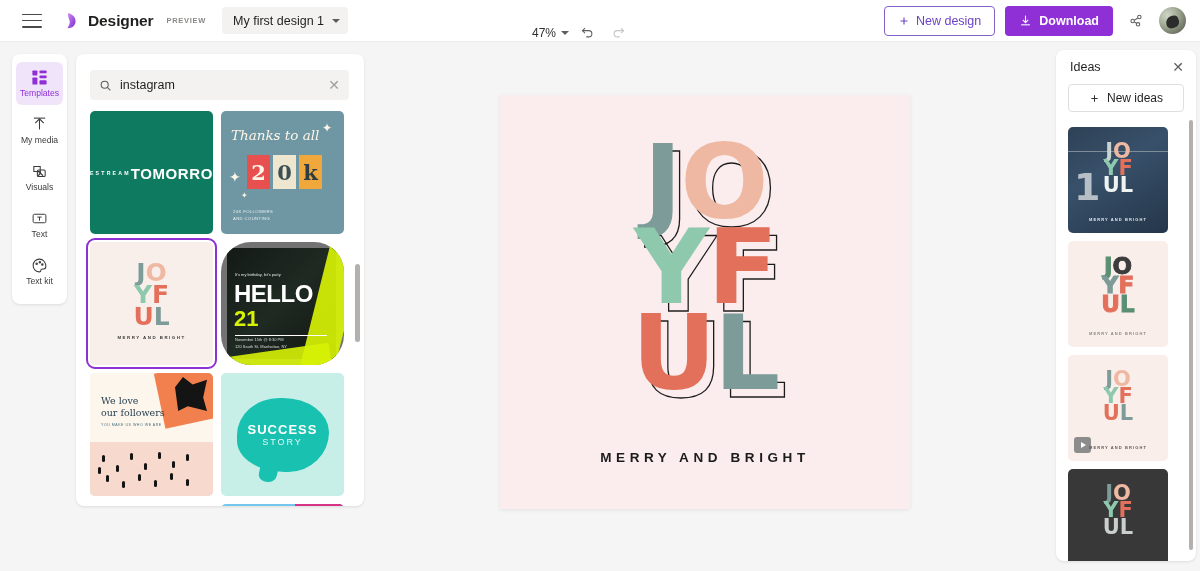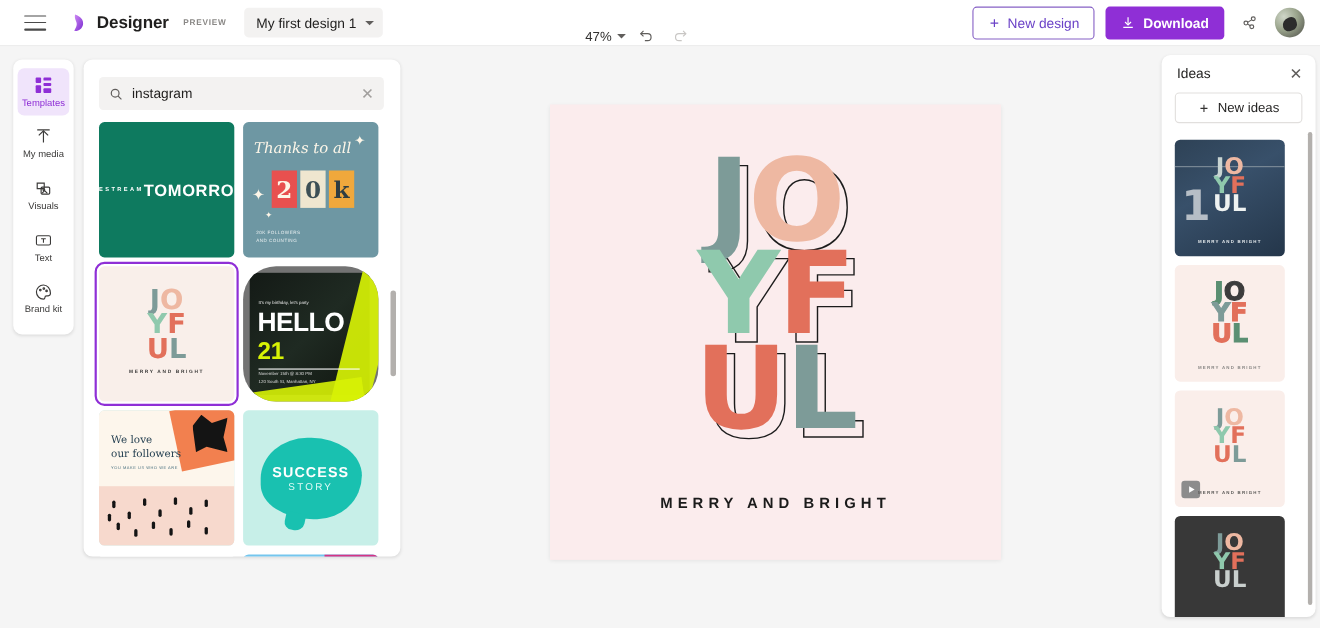--- a/index.html
+++ b/index.html
@@ -369,21 +369,21 @@
       <span class="rail-label">Text</span>
     </div>
 
     <div class="rail-item">
       <svg width="17" height="17" viewBox="0 0 24 24" fill="none" stroke="currentColor" stroke-width="1.5">
         <path d="M12 3a9 9 0 1 0 0 18c1.2 0 1.8-.8 1.8-1.7 0-1.6 1-2.3 2.4-2.3H18a3.5 3.5 0 0 0 3-3.4C21 7.4 17 3 12 3z"></path>
         <circle cx="8" cy="9.5" r="1"></circle>
           <circle cx="12.5" cy="7.5" r="1"></circle>
           <circle cx="16" cy="10.5" r="1"></circle>
       </svg>
-      <span class="rail-label">Brand kit</span>
+      <span class="rail-label">Text kit</span>
     </div>
   </div>
 
   <div class="panel">
 
     <div class="search">
       <svg width="13" height="13" viewBox="0 0 24 24" fill="none" stroke="#605e5c" stroke-width="2">
         <circle cx="10.5" cy="10.5" r="6.5"></circle>
           <path d="M15.5 15.5L21 21"></path>
       </svg>

